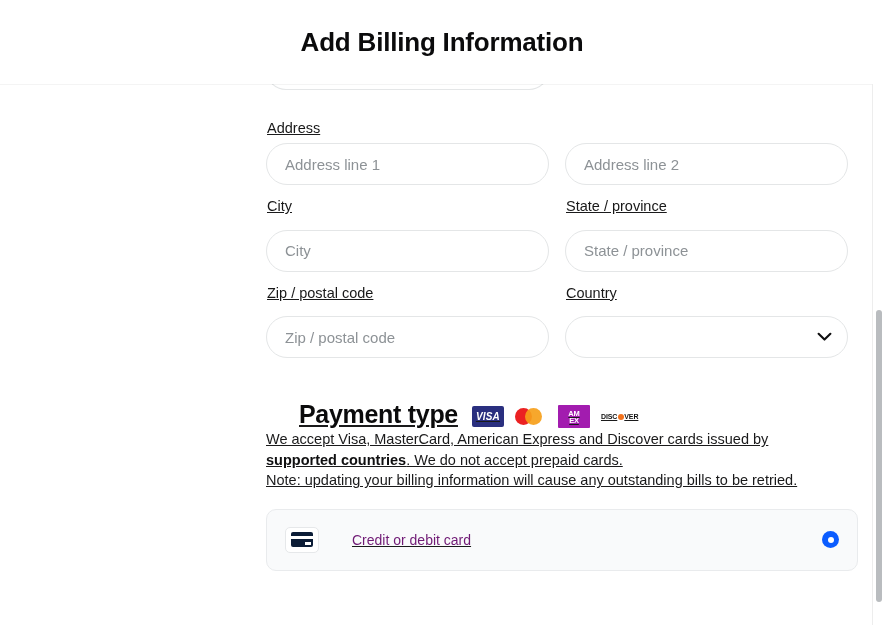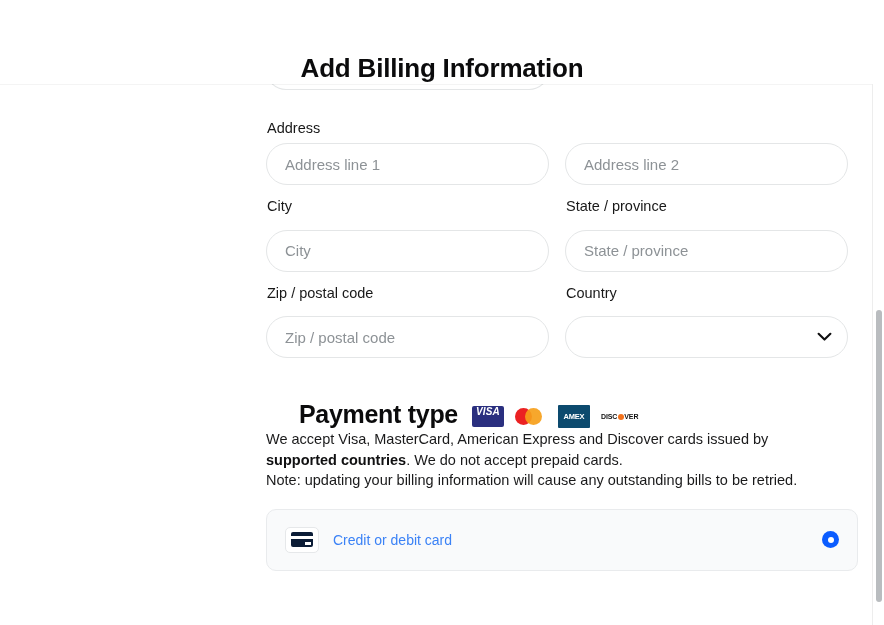--- a/index.html
+++ b/index.html
@@ -22,21 +22,21 @@
 
   
   .modal-header {
     position: absolute;
     top: 0; left: 0;
     width: 884px;
     height: 84px;
     background: #ffffff;
     z-index: 40;
     display: flex;
-    align-items: flex-end;
+    align-items: center;
     justify-content: center;
     box-shadow: 0 1px 0 rgba(0,0,0,0.045);
   }
   .modal-title {
     font-size: 26px;
     font-weight: bold;
     color: #0b0b0c;
     letter-spacing: -0.2px;
     text-align: center;
   }
@@ -186,21 +186,21 @@
     display: flex;
     align-items: center;
     gap: 11px;
     padding-top: 4px;
   }
 
   .logo-visa {
     width: 32px; height: 21px;
     background: #2a2f7f;
     border-radius: 2px;
-    display: flex; justify-content: center;
+    display: flex; align-items: center; justify-content: center;
   }
   .logo-visa span {
     color: #ffffff;
     font-size: 10px;
     font-weight: bold;
     font-style: italic;
     letter-spacing: 0.2px;
     font-family: "Liberation Sans", sans-serif;
   }
   .logo-mc {
@@ -211,23 +211,23 @@
     position: absolute;
     top: 2px;
     width: 17px; height: 17px;
     border-radius: 50%;
     display: block;
   }
   .logo-mc .mc-left  { left: 0px;  background: #eb2122; }
   .logo-mc .mc-right { left: 10px; background: #f6a01a; opacity: 0.92; }
   .logo-amex {
     width: 32px; height: 23px;
-    background: #0c4a6e;
+    background: #a21caf;
     border-radius: 1px;
-    display: flex; 
+    display: flex; flex-direction: column;
     align-items: center; justify-content: center;
     line-height: 7px;
   }
   .logo-amex b {
     color: #ffffff;
     font-size: 7.5px;
     font-weight: bold;
     letter-spacing: -0.2px;
     font-family: "Liberation Sans", sans-serif;
   }
@@ -294,22 +294,23 @@
   }
   .cc-glyph::after {
     content: "";
     position: absolute;
     right: 2px; bottom: 2px;
     width: 6px; height: 3px;
     background: #ffffff;
   }
   .method-label {
     font-size: 14px;
-    color: #3b82f6;
+    color: #701a75;
     flex: 1 1 auto;
+    margin-left: 19px;
   }
   .radio-on {
     width: 17px; height: 17px;
     border-radius: 50%;
     background: #0b5cff;
     display: flex;
     align-items: center;
     justify-content: center;
     flex: 0 0 auto;
   }
@@ -357,21 +358,21 @@
       <div class="promoted-label">Promoted by</div>
       <div class="promoted-sub">nianqin</div>
     </div>
   </div>
 
   <div class="form-scroll">
     <div class="modal-panel">
 
       <div class="cut-input"></div>
 
-      <div class="form-inner" style="top:120px;">
+      <div class="form-inner" style="top:120px;text-decoration:underline;">
 
         <div class="group">
           <div class="field-label">Address</div>
           <div class="row">
             <div class="col">
               <input class="txt-input" type="text" placeholder="Address line 1" style="">
             </div>
             <div class="col">
               <input class="txt-input" type="text" placeholder="Address line 2" style="">
             </div>

